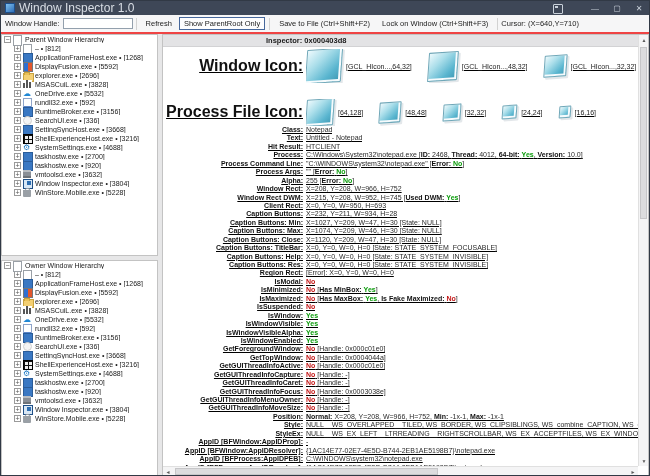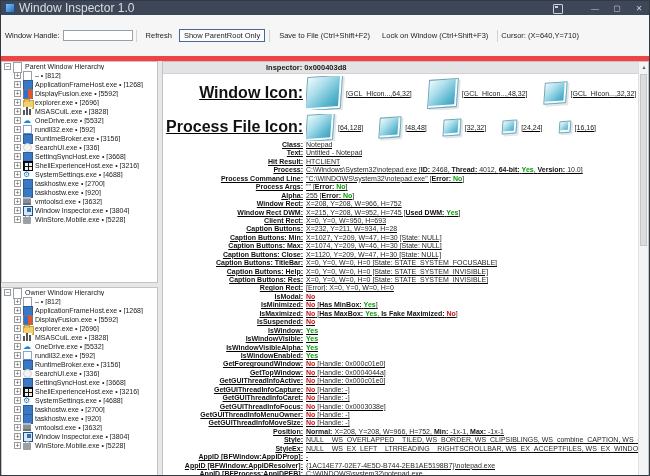--- a/index.html
+++ b/index.html
@@ -6,22 +6,22 @@
   .app{position:relative;width:650px;height:476px;box-sizing:border-box;border:1px solid #313945;
        font-family:"Liberation Sans",sans-serif;background:#e9e9ea;overflow:hidden;}
   
   .titlebar{height:14px;background:#3e4757;display:flex;align-items:center;position:relative;}
   .appicon{width:8px;height:8px;margin:0 4px 0 4px;background:linear-gradient(135deg,#7fc1f0,#2d6db8);border:1px solid #1d4f8c;}
   .title{font-size:12px;color:#d9dee5;}
   .tb-ctrl{position:absolute;top:0;height:14px;display:flex;align-items:center;justify-content:center;color:#c9d1da;font-size:8px;width:20px;}
   .pinicon{position:absolute;right:86px;top:3px;width:8px;height:8px;border:1px solid #c9d1da;border-radius:1px;}
   .pinicon::after{content:"";position:absolute;left:1px;top:1px;width:3px;height:2px;background:#c9d1da;}
   
-  .toolbar{height:17px;background:#f6f6f7;border-bottom:5px solid #ef4444;display:flex;align-items:center;
-           font-size:7.5px;color:#1c1c1c;padding:12px 2px;white-space:nowrap;}
+  .toolbar{height:17px;background:#f6f6f7;border-bottom:2px solid #ef4444;display:flex;align-items:center;
+           font-size:7.5px;color:#1c1c1c;padding:0 2px;white-space:nowrap;}
   .tb-label{margin:0 3px 0 2px;}
   .tb-input{width:70px;height:11px;border:1px solid #93a0ad;background:#fff;font-size:7.5px;padding:0 2px;box-sizing:border-box;}
   .tb-btn{padding:1px 4px;margin:0 1px;background:transparent;border:1px solid transparent;font-size:7.5px;font-family:"Liberation Sans",sans-serif;color:#1c1c1c;}
   .tb-btn.active{border:1px solid #46679b;background:#fdfdfe;}
   .tb-sep{width:1px;height:12px;background:#d2d2d2;margin:0 3px;}
   
   .content{display:flex;height:443px;}
   .leftcol{width:157px;display:flex;flex-direction:column;background:#eef0f1;}
   .vsplit{width:4px;background:#e7e7e8;}
   .hsplit{height:4px;background:#e7e7e8;}
@@ -51,21 +51,21 @@
   .ic-inspector{background:#2f6fb2;width:8px;height:8px;box-shadow:inset 1px -1px 0 2px #d8e7f5;border:1px solid #1f4f86;}
   .ic-bag{background:#9aa0a6;width:8px;height:7px;margin-top:2px;border-radius:0 0 1px 1px;position:relative;}
   .ic-bag::before{content:"";position:absolute;top:-2px;left:2px;width:3px;height:2px;border:1px solid #9aa0a6;border-bottom:none;border-radius:2px 2px 0 0;}
   
   .rightcol{flex:1;position:relative;background:#fff;border:1px solid #c3c3c3;box-sizing:border-box;}
   .dheader{position:absolute;top:0;left:0;right:10px;height:11px;background:#e3e3e5;border-bottom:1px solid #d2d2d4;}
   .dheader span{position:absolute;left:103px;top:1px;font-size:7.5px;font-weight:bold;color:#1a1a1a;}
   .dbody{position:absolute;top:11px;left:0;right:10px;bottom:10px;overflow:hidden;text-decoration:underline;}
   .irow{display:flex;align-items:center;white-space:nowrap;}
   .irow.first{height:40px;}
-  .irow.second{height:28px;}
+  .irow.second{height:28px;margin-top:12px;}
   .dlabel{display:inline-block;width:143px;min-width:143px;text-align:right;font-weight:bold;color:#111;padding-right:3px;box-sizing:border-box;}
   .icons{display:flex;align-items:center;overflow:hidden;}
   .iclabel{font-size:7px;color:#222;margin:0 16px 0 4px;}
   .npad{display:inline-block;flex:0 0 auto;transform:rotate(-4deg) skewX(-8deg);
         background:linear-gradient(135deg,#eefafd 0%,#aadeea 35%,#59b5cf 72%,#3d95b0 100%);
         border:1px solid #6fa7b8;border-radius:1px;box-shadow:2px 2px 0 #e3e7ea, inset -2px -2px 0 #f6fbfd;}
   .drow{height:8.45px;line-height:8.45px;font-size:7px;white-space:nowrap;color:#2a2a2a;display:flex;}
   .drow .dlabel{font-size:7px;}
   .dval{overflow:hidden;}
   .s-b{font-weight:bold;color:#111;}

